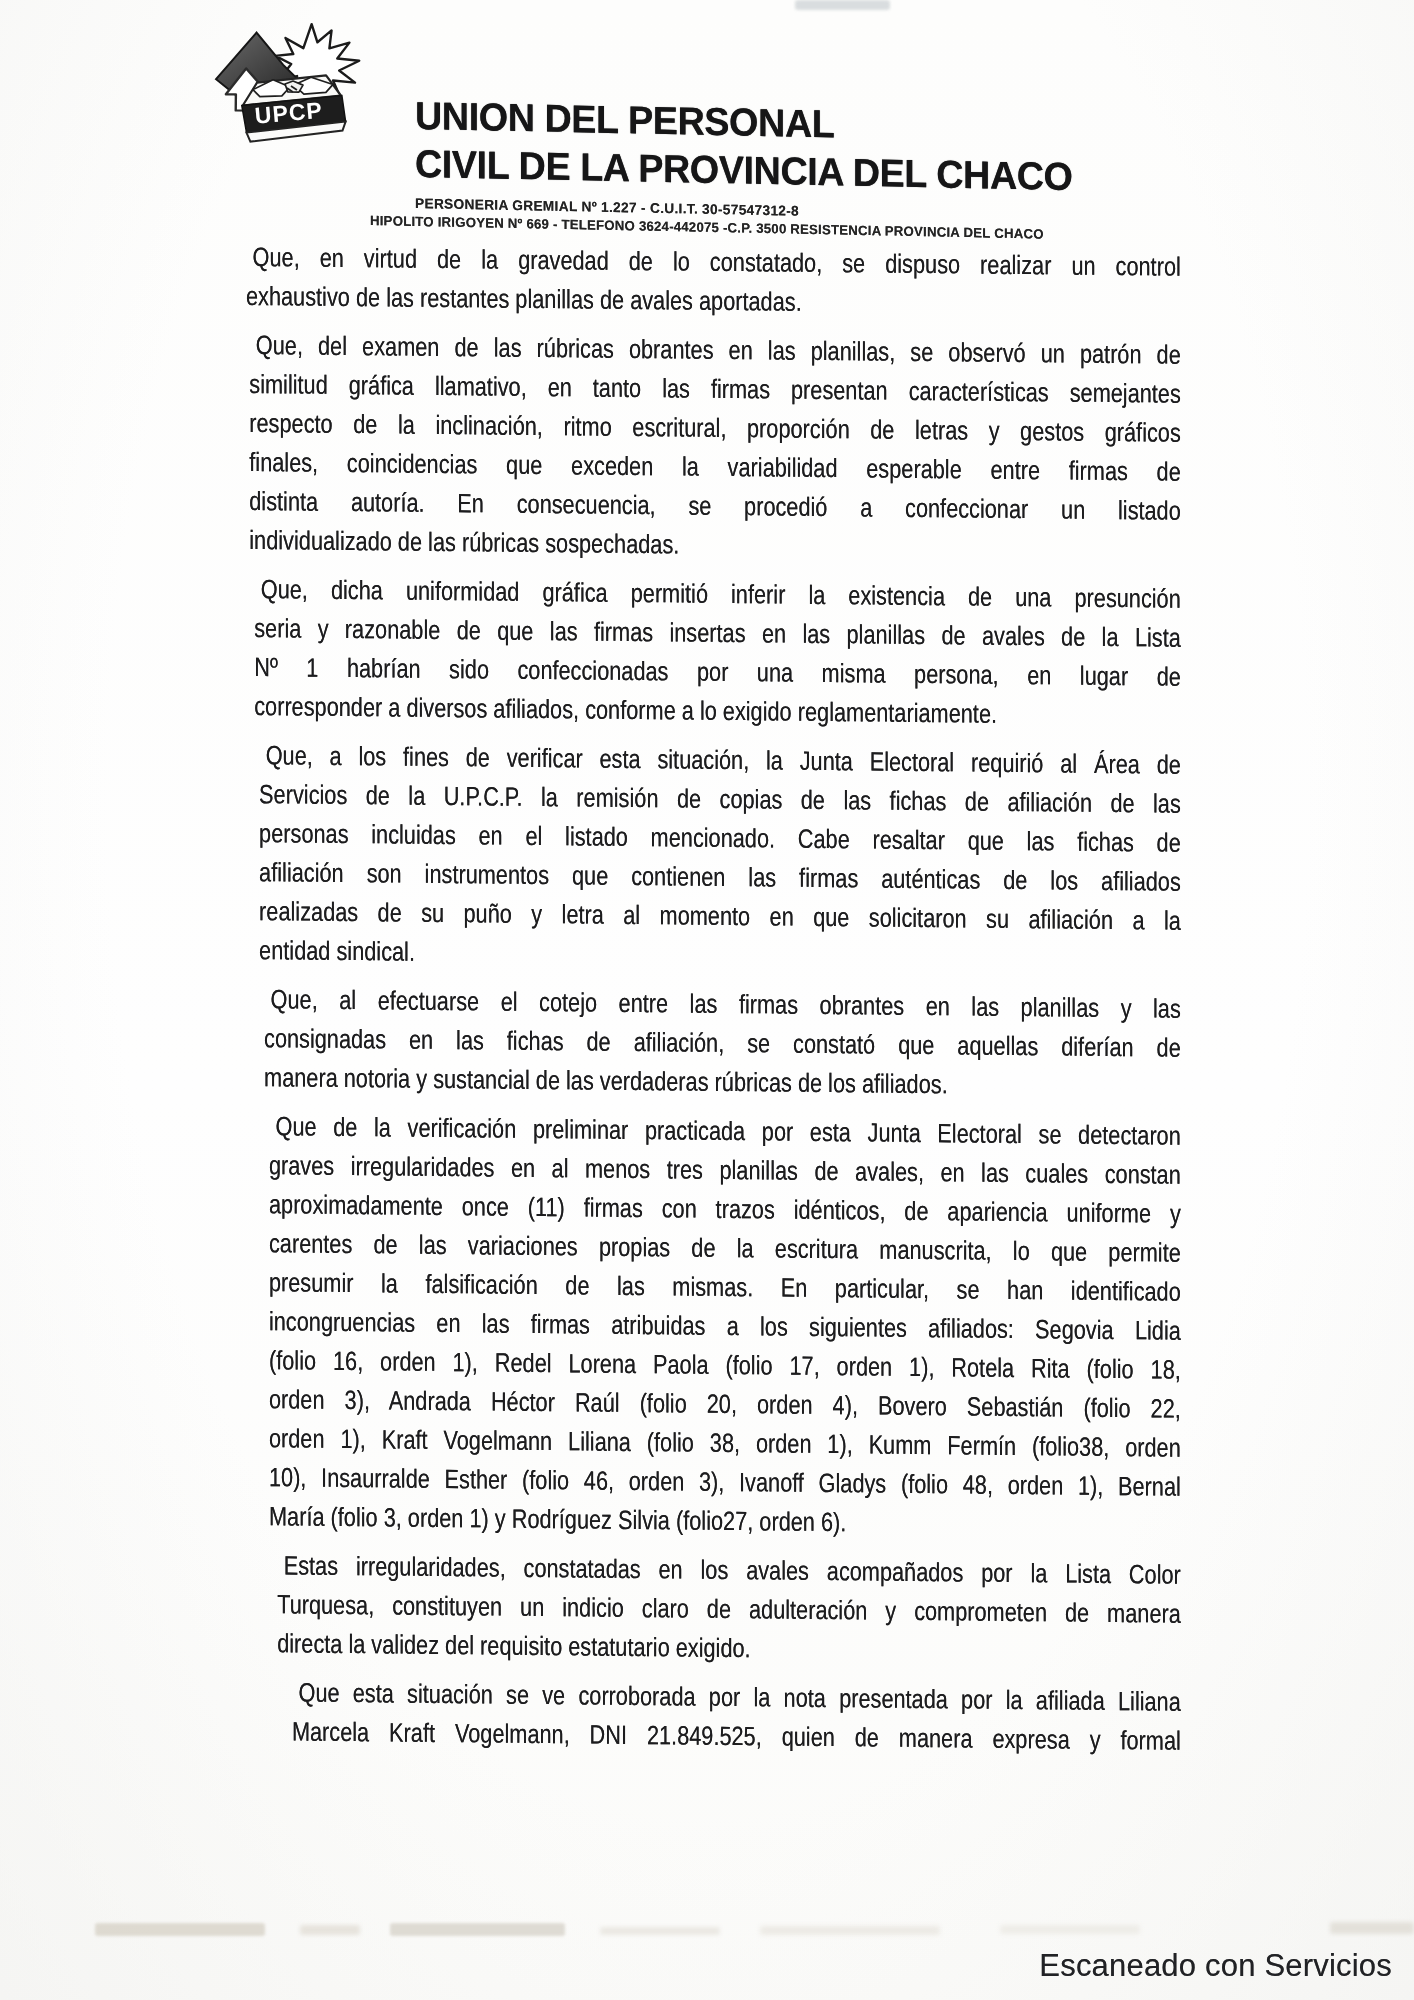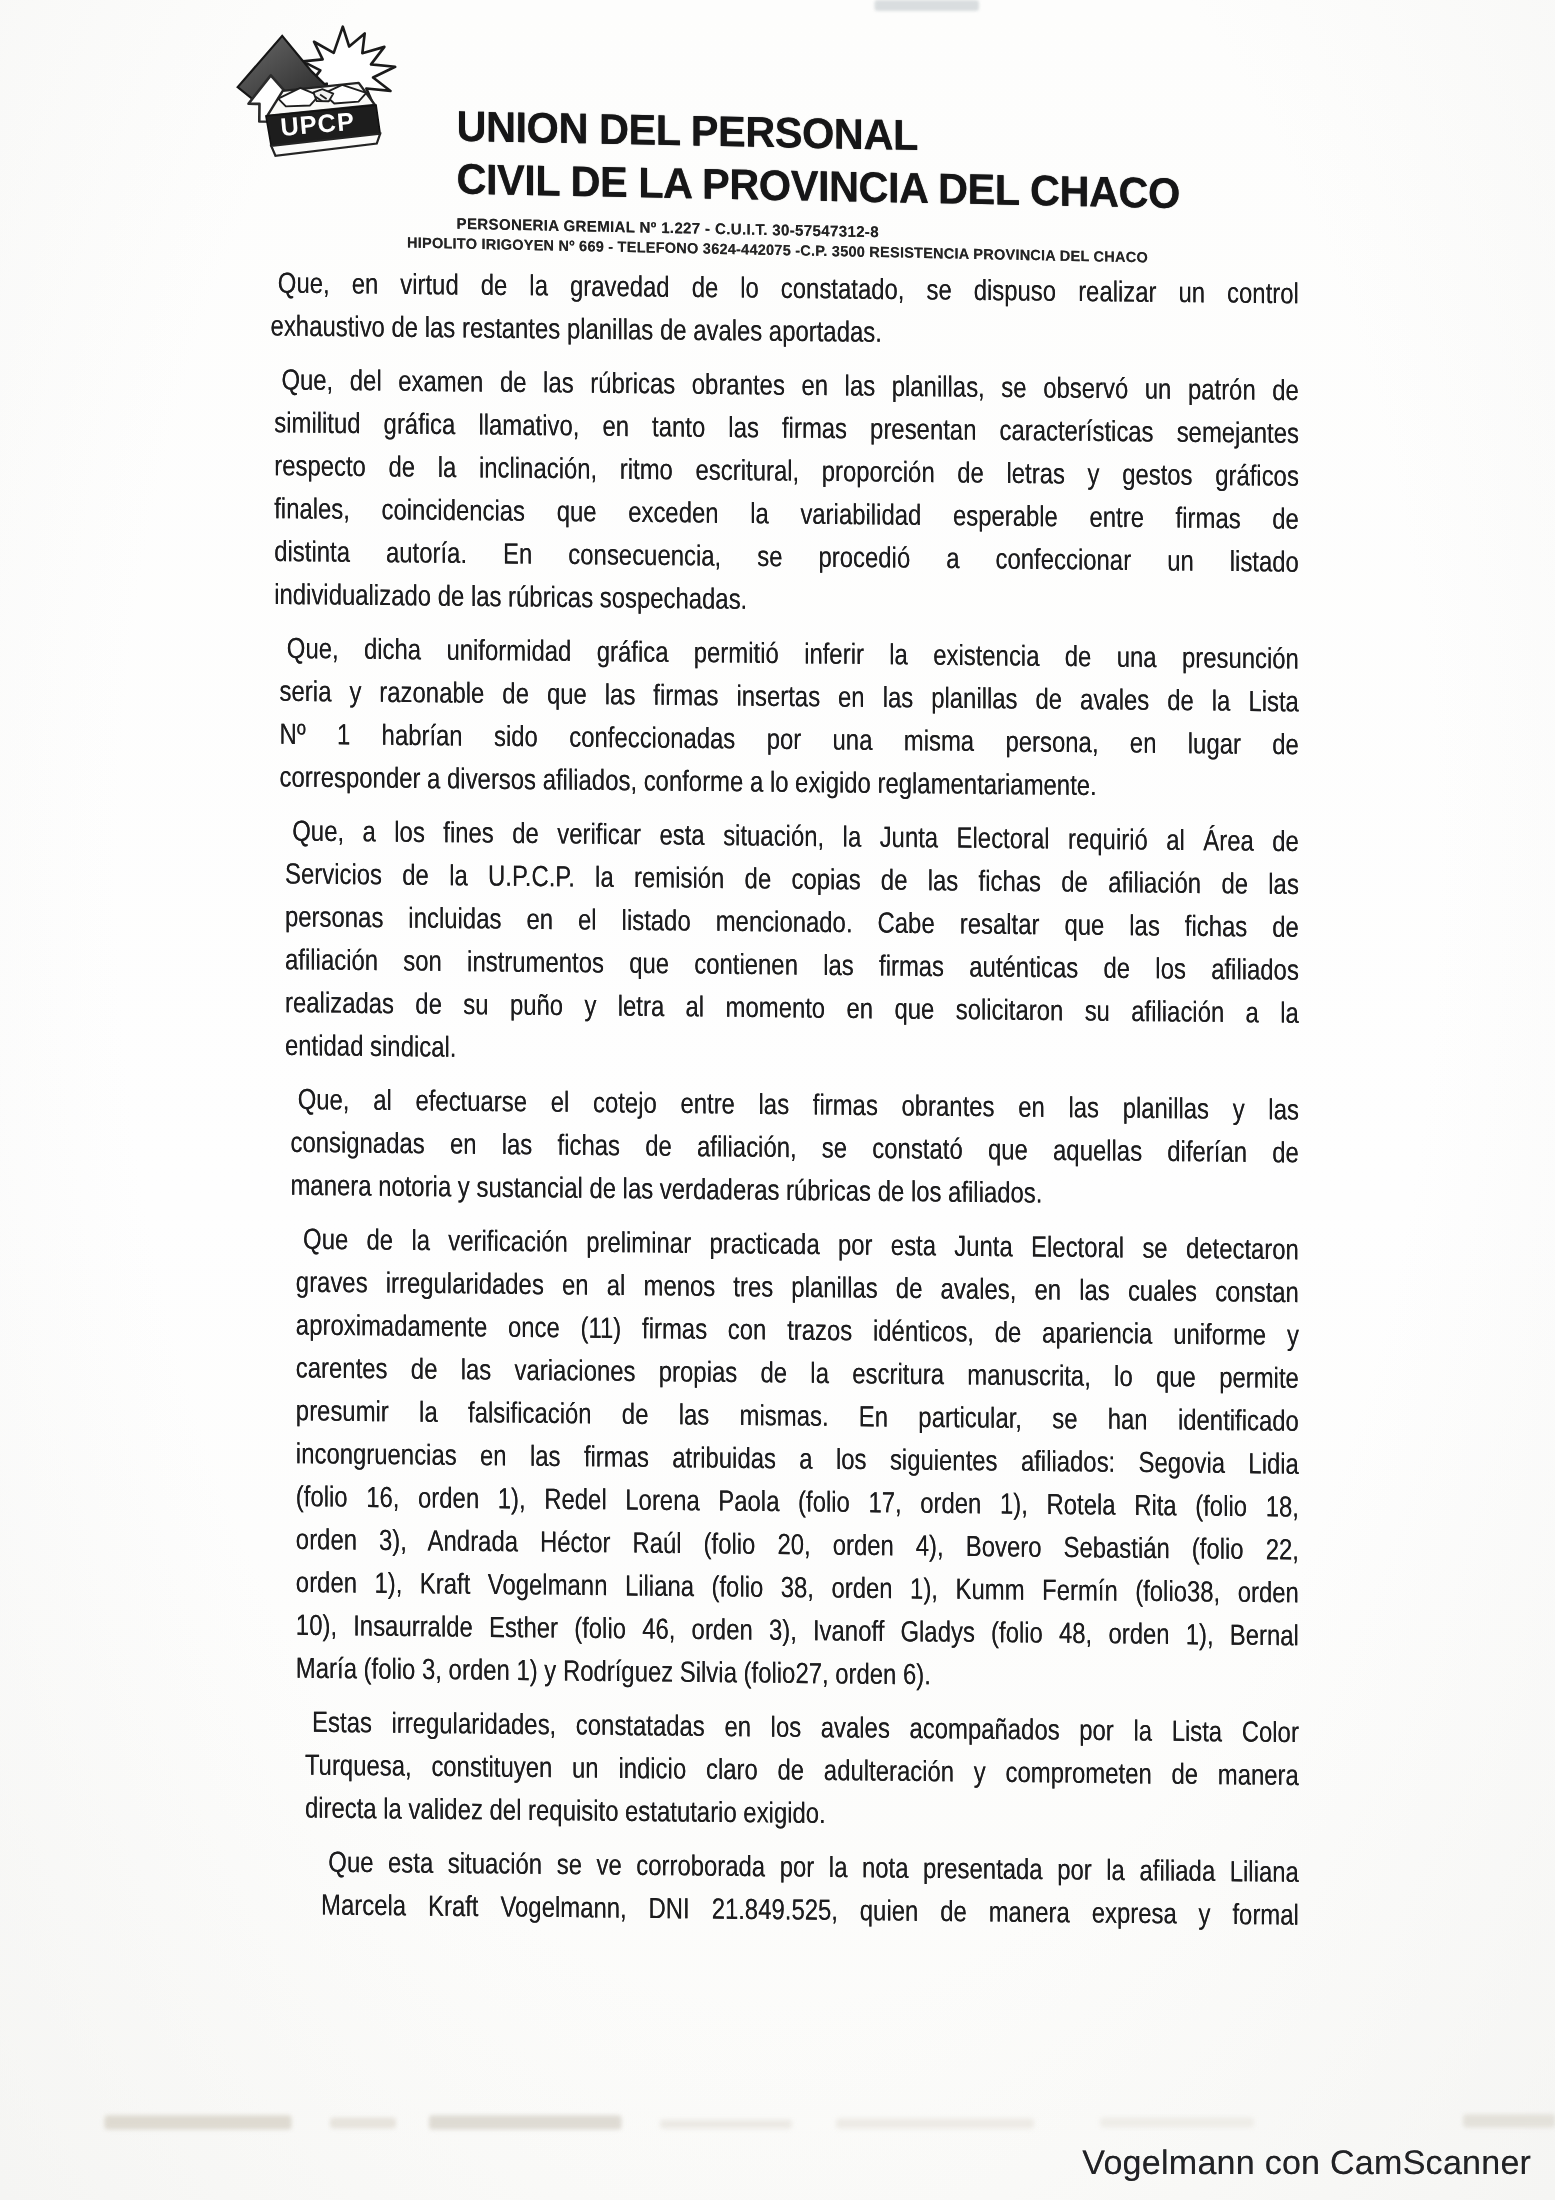--- a/index.html
+++ b/index.html
@@ -177,14 +177,14 @@
     </div>
 
   <div class="smudge sm-b1"></div>
   <div class="smudge sm-b2"></div>
   <div class="smudge sm-b3"></div>
   <div class="smudge sm-b4"></div>
   <div class="smudge sm-b5"></div>
   <div class="smudge sm-b6"></div>
   <div class="smudge sm-b7"></div>
 
-  <div class="cam-footer">Vogelmann con CamScanner</div>
+  <div class="cam-footer">Escaneado con Servicios</div>
 </div>
 
 </body></html>

